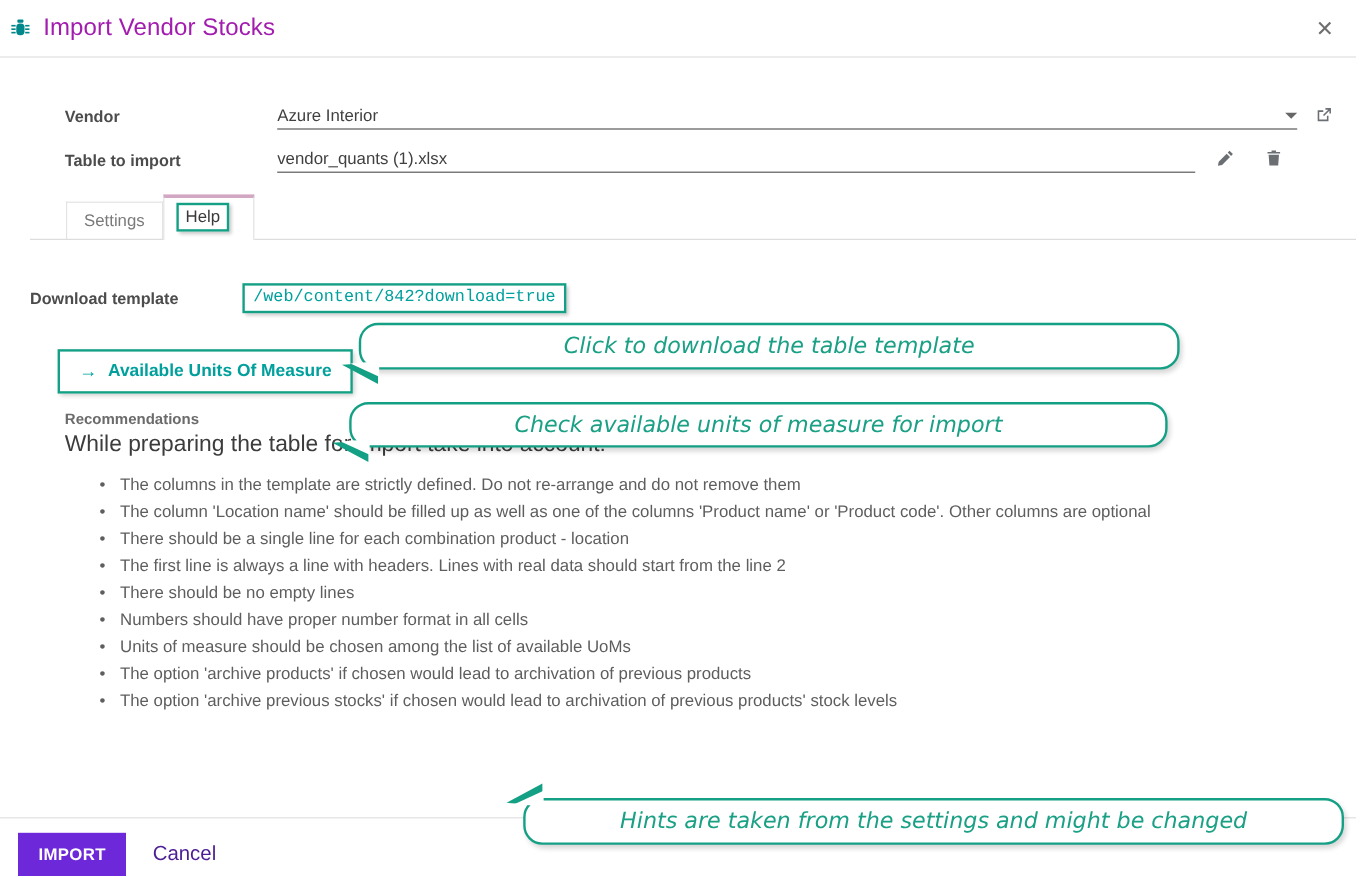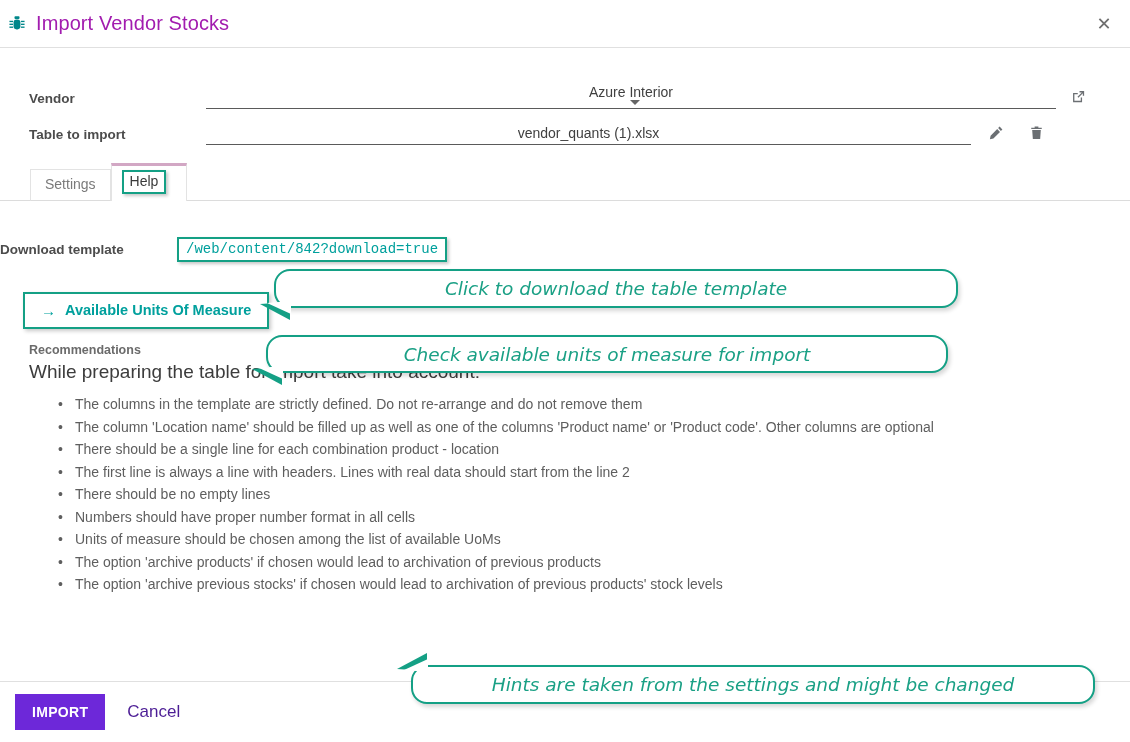--- a/index.html
+++ b/index.html
@@ -43,20 +43,21 @@
     cursor: pointer;
     background: none; border: none;
     font-family: "Liberation Sans", sans-serif;
   }
 
   
   .modal-body {
     position: relative;
     height: 633px;
     padding: 0;
+    margin-left: 25px;
   }
 
   
   .form-area { padding: 36px 0 0 0; }
   .form-row {
     display: flex;
     align-items: flex-end;
     padding-left: 29px;
     margin-bottom: 13px;
   }
@@ -67,21 +68,20 @@
     font-weight: bold;
     color: #4c4c4c;
     padding-bottom: 3px;
   }
   .field-wrap { display: flex; align-items: flex-end; }
   .field-underline {
     border-bottom: 1px solid #5a5a5a;
     padding-bottom: 3px;
     display: flex;
     align-items: center;
-    flex-direction: column;
   }
   .field-vendor { width: 850px; }
   .field-file   { width: 765px; }
   .field-value {
     font-size: 14px;
     color: #404040;
     flex: 1 1 auto;
     white-space: nowrap;
     overflow: hidden;
   }

